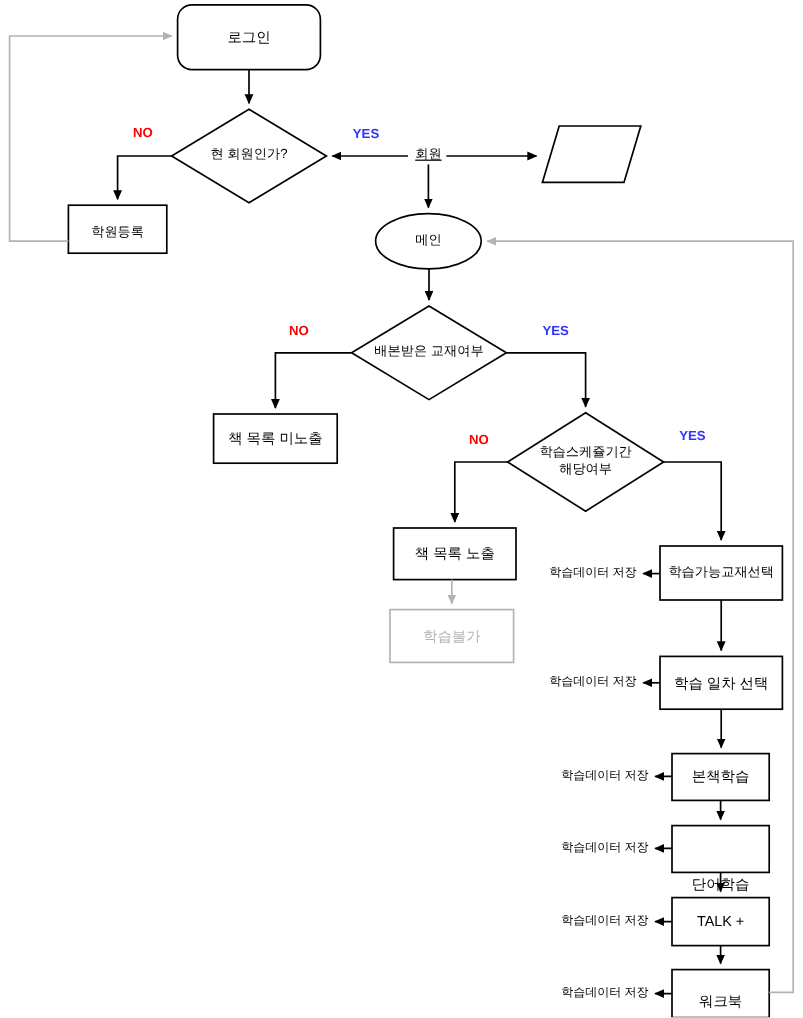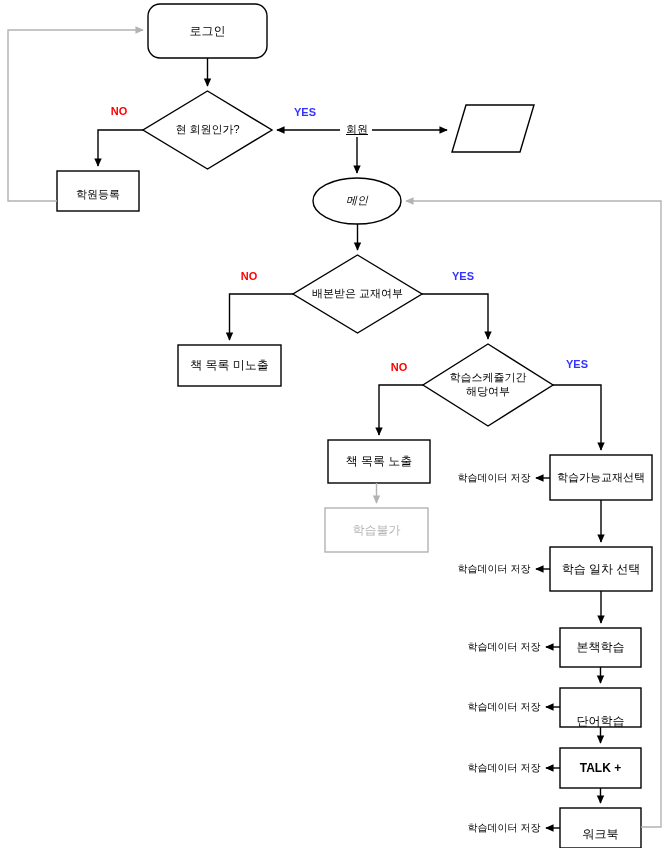--- a/index.html
+++ b/index.html
@@ -135,42 +135,42 @@
 
   <div class="node-label t12" style="left:148px; top:4px; width:119px; height:54px;">로그인</div>
 
   <div class="node-label t11" style="left:152px; top:118px; width:111px; height:24px;">현 회원인가?</div>
 
   <div class="node-label t11" style="left:57px; top:171px; width:82px; height:48px;">학원등록</div>
 
   <div class="edge-label lbl-plain" style="left:337px; top:119px; width:40px; height:22px;">회원</div>
 
 
-  <div class="node-label t11" style="left:313px; top:189px; width:88px; height:24px;font-style:italic;">메인</div>
+  <div class="node-label t11" style="left:313px; top:189px; width:88px; height:24px;">메인</div>
 
   <div class="node-label t11" style="left:297px; top:283px; width:121px; height:22px;">배본받은 교재여부</div>
 
   <div class="node-label t12" style="left:178px; top:345px; width:103px; height:40px;">책 목록 미노출</div>
 
   <div class="node-label t12" style="left:328px; top:440px; width:102px; height:43px;">책 목록 노출</div>
 
   <div class="node-label t11" style="left:432px; top:368px; width:112px; height:34px;">학습스케쥴기간
 해당여부</div>
 
   <div class="node-label t12 muted" style="left:325px; top:508px; width:103px; height:44px;">학습불가</div>
 
   <div class="node-label t11" style="left:550px; top:455px; width:102px; height:45px;">학습가능교재선택</div>
 
   <div class="node-label t12" style="left:550px; top:547px; width:102px; height:44px;">학습 일차 선택</div>
 
   <div class="node-label t12" style="left:560px; top:628px; width:81px; height:39px;">본책학습</div>
 
-  <div class="node-label t12" style="left:560px; top:704px; width:81px; height:35px;">단어학습</div>
+  <div class="node-label t12" style="left:560px; top:720px; width:81px; height:35px;">단어학습</div>
 
-  <div class="node-label t12" style="left:560px; top:748px; width:81px; height:40px;font-weight:bold;">TALK +</div>
+  <div class="node-label t12" style="left:560px; top:748px; width:81px; height:40px;">TALK +</div>
 
   <div class="node-label t12" style="left:560px; top:808px; width:81px; height:52px;">워크북</div>
 
   <div class="edge-label lbl-no" style="left:98px; top:104px; width:42px; height:16px;">NO</div>
 
   <div class="edge-label lbl-yes" style="left:284px; top:105px; width:42px; height:16px;">YES</div>
 
   <div class="edge-label lbl-no" style="left:228px; top:269px; width:42px; height:16px;">NO</div>
 
   <div class="edge-label lbl-yes" style="left:442px; top:269px; width:42px; height:16px;">YES</div>

